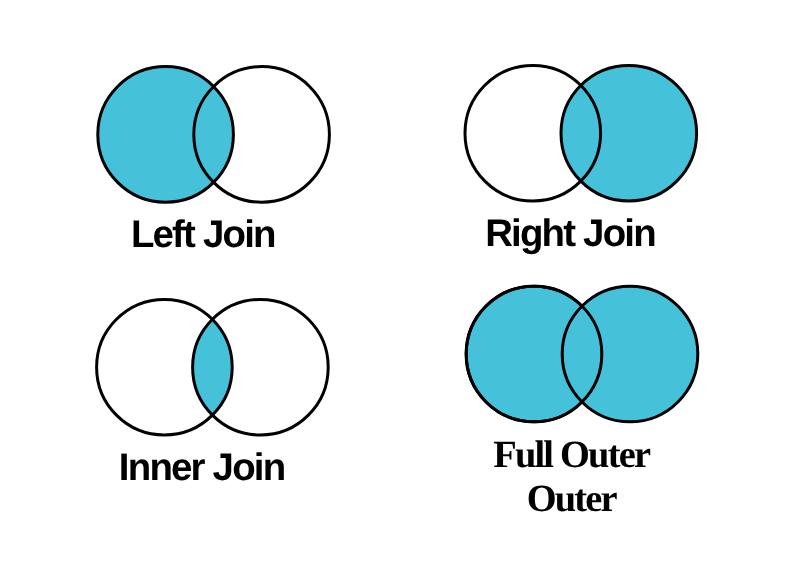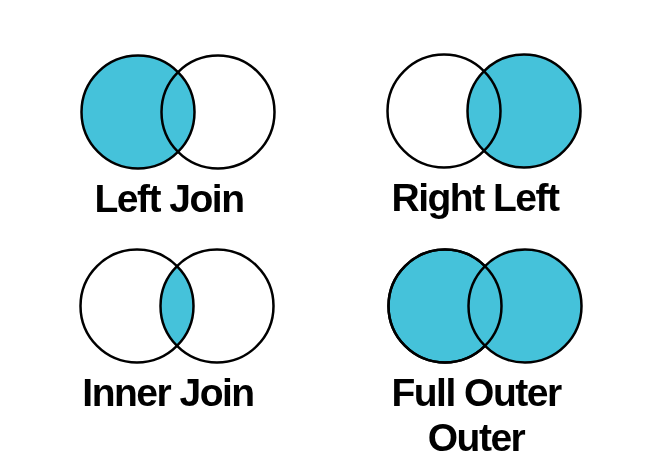--- a/index.html
+++ b/index.html
@@ -23,21 +23,21 @@
   .join-card{
     position:absolute;
     width:200px;
     display:flex;
     flex-direction:column;
     align-items:center;
   }
   .card-left-join  {left:78px; top:52px;}
   .card-right-join {left:384px;top:51px;}
   .card-inner-join {left:77px; top:246px;justify-content:flex-end;}
-  .card-full-outer {left:385px;top:246px;}
+  .card-full-outer {left:385px;top:235px;font-family:Liberation Serif, serif;}
   .venn{
     width:200px;height:120px;
     display:block;
   }
   .circle-outline{
     fill:none;
     stroke:var(--stroke);
     stroke-width:2.5;
   }
   .circle-filled{
@@ -47,21 +47,21 @@
   }
   .lens-fill{
     fill:var(--highlight);
     stroke:none;
   }
   .join-label{
     position:relative;
     left:-9px;
     margin-top:5px;
     font-weight:700;
-    font-size:39px;
+    font-size:32px;
     line-height:1.15;
     letter-spacing:-1.5px;
     color:var(--label-color);
     text-align:center;
     white-space:nowrap;
   }
   .join-label .line{display:block;}
 </style>
 </head>
 <body>
@@ -74,21 +74,21 @@
       <circle cx="140" cy="60" r="56.5" class="circle-outline"></circle>
     </svg>
     <div class="join-label">Left Join</div>
   </div>
 
   <div class="join-card card-right-join">
     <svg class="venn" viewBox="0 0 200 120" aria-hidden="true">
       <circle cx="140" cy="60" r="56.5" class="circle-filled"></circle>
       <circle cx="60" cy="60" r="56.5" class="circle-outline"></circle>
     </svg>
-    <div class="join-label">Right Left</div>
+    <div class="join-label">Right Join</div>
   </div>
 
   <div class="join-card card-inner-join">
     <svg class="venn" viewBox="0 0 200 120" aria-hidden="true">
       <defs>
         <clipPath id="clip-inner-left">
           <circle cx="60" cy="60" r="56.5"></circle>
         </clipPath>
       </defs>
       <circle cx="140" cy="60" r="56.5" class="lens-fill" clip-path="url(#clip-inner-left)"></circle>

